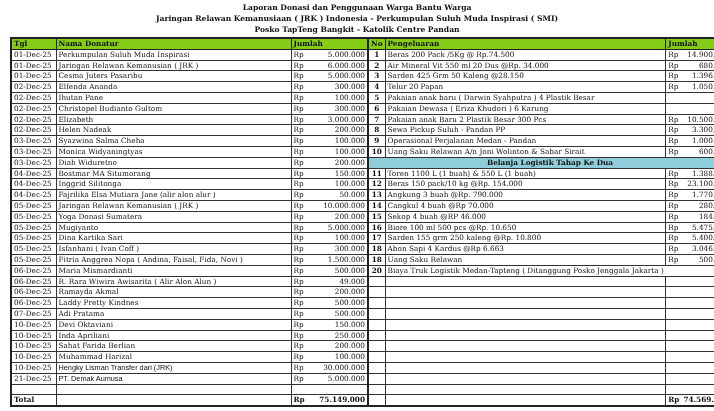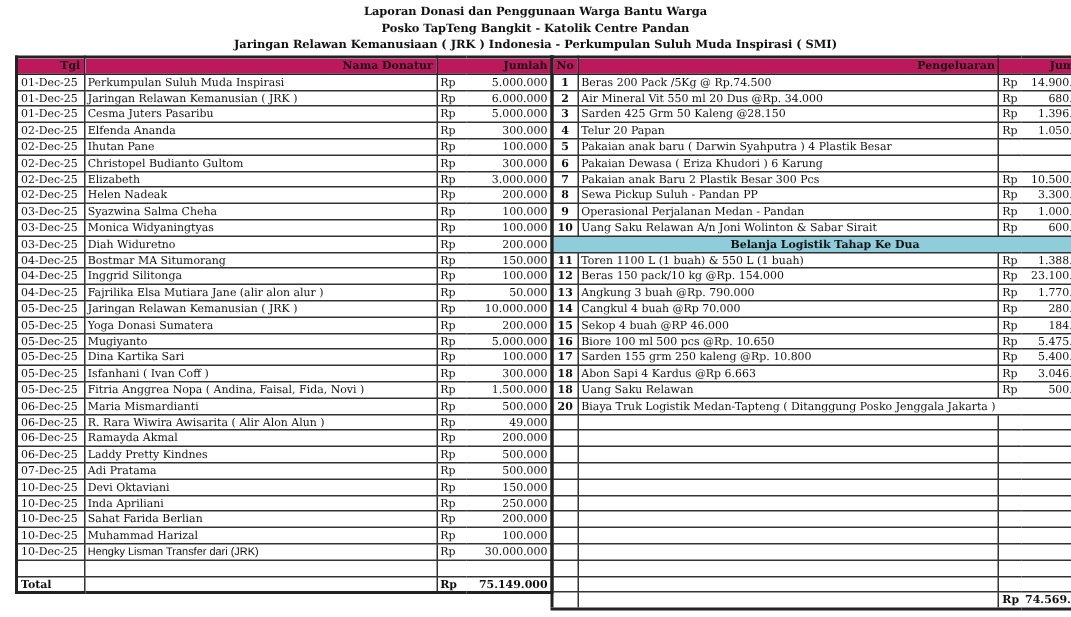--- a/index.html
+++ b/index.html
@@ -3,36 +3,36 @@
 <meta charset="utf-8">
 <style>
   html,body{margin:0;padding:0;background:#ffffff;}
   body{width:714px;height:411px;overflow:hidden;position:relative;font-family:"DejaVu Serif",serif;color:#111;}
   .titles{position:absolute;left:0;top:2px;width:714px;text-align:center;font-family:"DejaVu Serif",serif;font-weight:bold;font-size:7.6px;line-height:11px;}
   .titles div{white-space:nowrap;}
   table{position:absolute;top:37px;border-collapse:collapse;table-layout:fixed;font-size:7.3px;}
   #left{left:10px;}
   #right{left:367px;}
   td,th{border:1px solid #333;height:9.8px;padding:0 2px;white-space:nowrap;overflow:hidden;line-height:9.8px;}
-  th{background:#be185d;font-weight:bold;text-align:right;border:1.5px solid #222;}
+  th{background:#84cc16;font-weight:bold;text-align:left;border:1.5px solid #222;}
   .rp{border-right:none;text-align:left;}
   .amt{border-left:none;text-align:right;}
   .no{text-align:center;font-weight:bold;}
   .section td{background:#8fcdda;text-align:center;font-weight:bold;}
   .total td{font-weight:bold;border-top:1.5px solid #222;border-bottom:2px solid #222;}
   .sans{font-family:"Liberation Sans",sans-serif;}
   table{border:2px solid #222;}
 </style>
 </head>
 <body>
 
 <div class="titles">
   <div>Laporan Donasi dan Penggunaan Warga Bantu Warga</div>
+  <div>Jaringan Relawan Kemanusiaan ( JRK ) Indonesia  - Perkumpulan Suluh Muda Inspirasi ( SMI)</div>
   <div>Posko TapTeng Bangkit - Katolik Centre Pandan</div>
-  <div>Jaringan Relawan Kemanusiaan ( JRK ) Indonesia  - Perkumpulan Suluh Muda Inspirasi ( SMI)</div>
 </div>
 
 <table id="left">
   <colgroup>
       <col style="width:45px">
       <col style="width:235px">
       <col style="width:20px">
       <col style="width:57px">
     </colgroup>
   <thead>
@@ -215,20 +215,26 @@
         <td>10-Dec-25</td>
         <td>Muhammad Harizal</td>
         <td class="rp">Rp</td>
         <td class="amt">100.000</td>
       </tr>
       <tr>
         <td>10-Dec-25</td>
         <td class="sans">Hengky Lisman Transfer dari (JRK)</td>
         <td class="rp">Rp</td>
         <td class="amt">30.000.000</td>
+      </tr>
+      <tr>
+        <td>21-Dec-25</td>
+        <td class="sans">PT. Demak Aumusa</td>
+        <td class="rp">Rp</td>
+        <td class="amt">5.000.000</td>
       </tr>
       <tr>
         <td></td>
         <td></td>
         <td class="rp"></td>
         <td class="amt"></td>
       </tr>
       <tr class="total">
         <td style="text-align:left">Total</td>
         <td></td>

